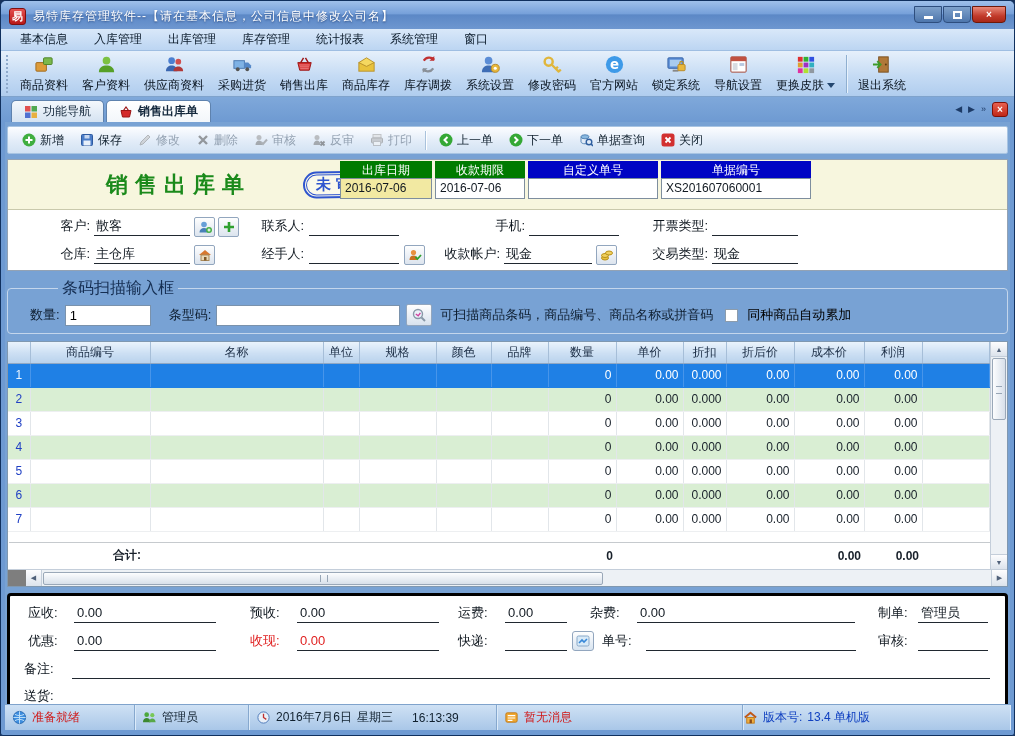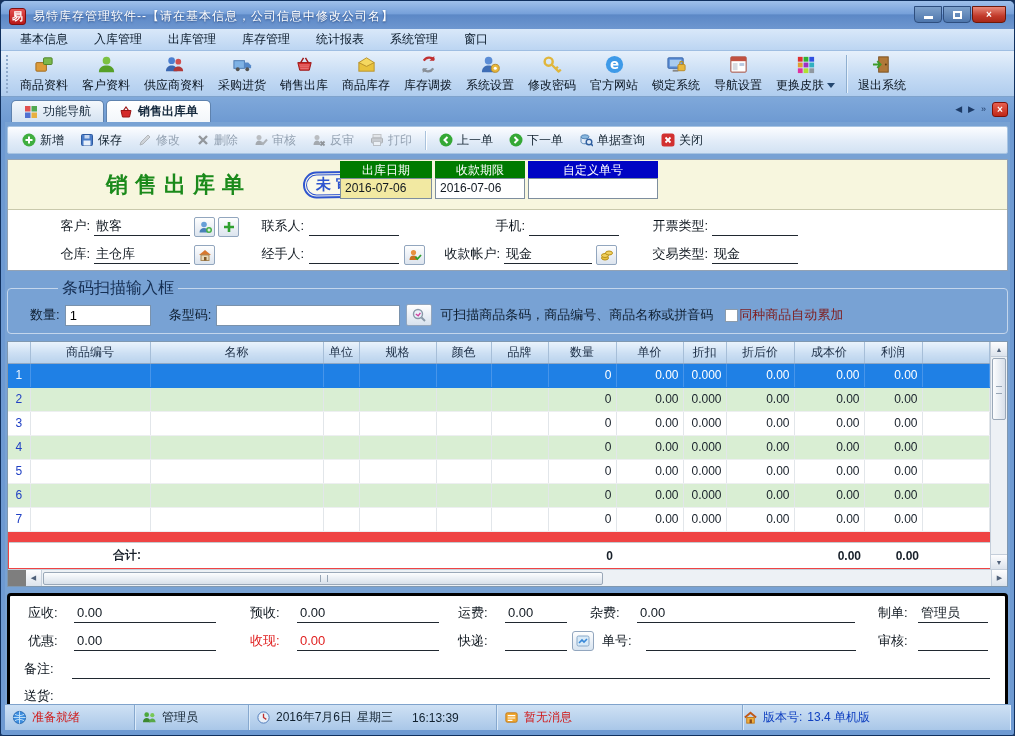--- a/index.html
+++ b/index.html
@@ -94,24 +94,24 @@
   .barcode legend { margin-left:42px; padding:0 4px; font-size:16px; color:#152E52; }
   .bcrow { display:flex; align-items:center; }
   .bclabel { font-size:13px; color:#0E1E30; }
   .bcinput { height:21px; border:1px solid #7A92AC; background:#fff; font-size:13px; padding:1px 4px;
     font-family:"Liberation Sans",sans-serif; }
   .searchbtn { width:26px; height:22px; margin-left:6px; border:1px solid #92A6BE; border-radius:2px;
     background:linear-gradient(#FEFEFE,#D8E2EE); display:flex; align-items:center; justify-content:center; }
   .searchbtn svg { width:16px; height:16px; }
   .bchint { margin-left:8px; font-size:13px; color:#0E1E30; }
   .checkbox { width:13px; height:13px; border:1px solid #8C9CAC; background:#fff; margin-left:12px; }
-  .cblabel { margin-left:1px; font-size:13px; color:#7f1d1d; }
-
-  
-  .gridpanel { margin:7px 2px 0; height:246px; background:#ef4444; border:1px solid #8098B0; position:relative; overflow:hidden; }
+  .cblabel { margin-left:9px; font-size:13px; color:#000000; }
+
+  
+  .gridpanel { margin:7px 2px 0; height:246px; background:#ffffff; border:1px solid #8098B0; position:relative; overflow:hidden; }
   table.gtable { border-collapse:collapse; table-layout:fixed; width:calc(100% - 17px); }
   .c-num{width:22px}.c-code{width:120px}.c-name{width:173px}.c-unit{width:36px}.c-spec{width:77px}
   .c-color{width:55px}.c-brand{width:57px}.c-qty{width:68px}.c-price{width:67px}.c-discount{width:43px}
   .c-after{width:68px}.c-cost{width:70px}.c-profit{width:58px}.c-fill{width:auto}
   .gtable th { height:21px; font-weight:normal; font-size:12px; color:#1A2C44; padding:0 2px;
     background:linear-gradient(#EAF3FC,#CCDFF3 55%,#B9D2EC); border-right:1px solid #A6BEd8; border-bottom:1px solid #90A8C4; }
   .gtable td { height:24px; font-size:12px; padding:0 4px; border-right:1px solid #E2E6EA; border-bottom:1px solid #EDEFF1; color:#18202A; }
   .gtable td.num { text-align:right; }
   .gtable td.rownum { text-align:center; color:#2040C4; }
   tr.odd td { background:#fff; }
@@ -443,20 +443,24 @@
             <span class="hf-label green w92">出库日期</span>
             <span class="hf-value yellow w92">2016-07-06</span>
           </div>
           <div class="hf">
             <span class="hf-label green w90">收款期限</span>
             <span class="hf-value w90">2016-07-06</span>
           </div>
           <div class="hf">
             <span class="hf-label blue w130">自定义单号</span>
             <span class="hf-value w130"></span>
+          </div>
+          <div class="hf">
+            <span class="hf-label blue w150">单据编号</span>
+            <span class="hf-value w150">XS201607060001</span>
           </div>
         </div>
       </div>
 
       <div class="docfields">
         <div class="frow1">
           <span class="fl" style="left:20px;width:62px">客户:</span>
           <span class="fv" style="left:86px;width:96px">散客</span>
           <span class="fbtn" style="left:186px">
               <svg viewBox="0 0 14 14">

